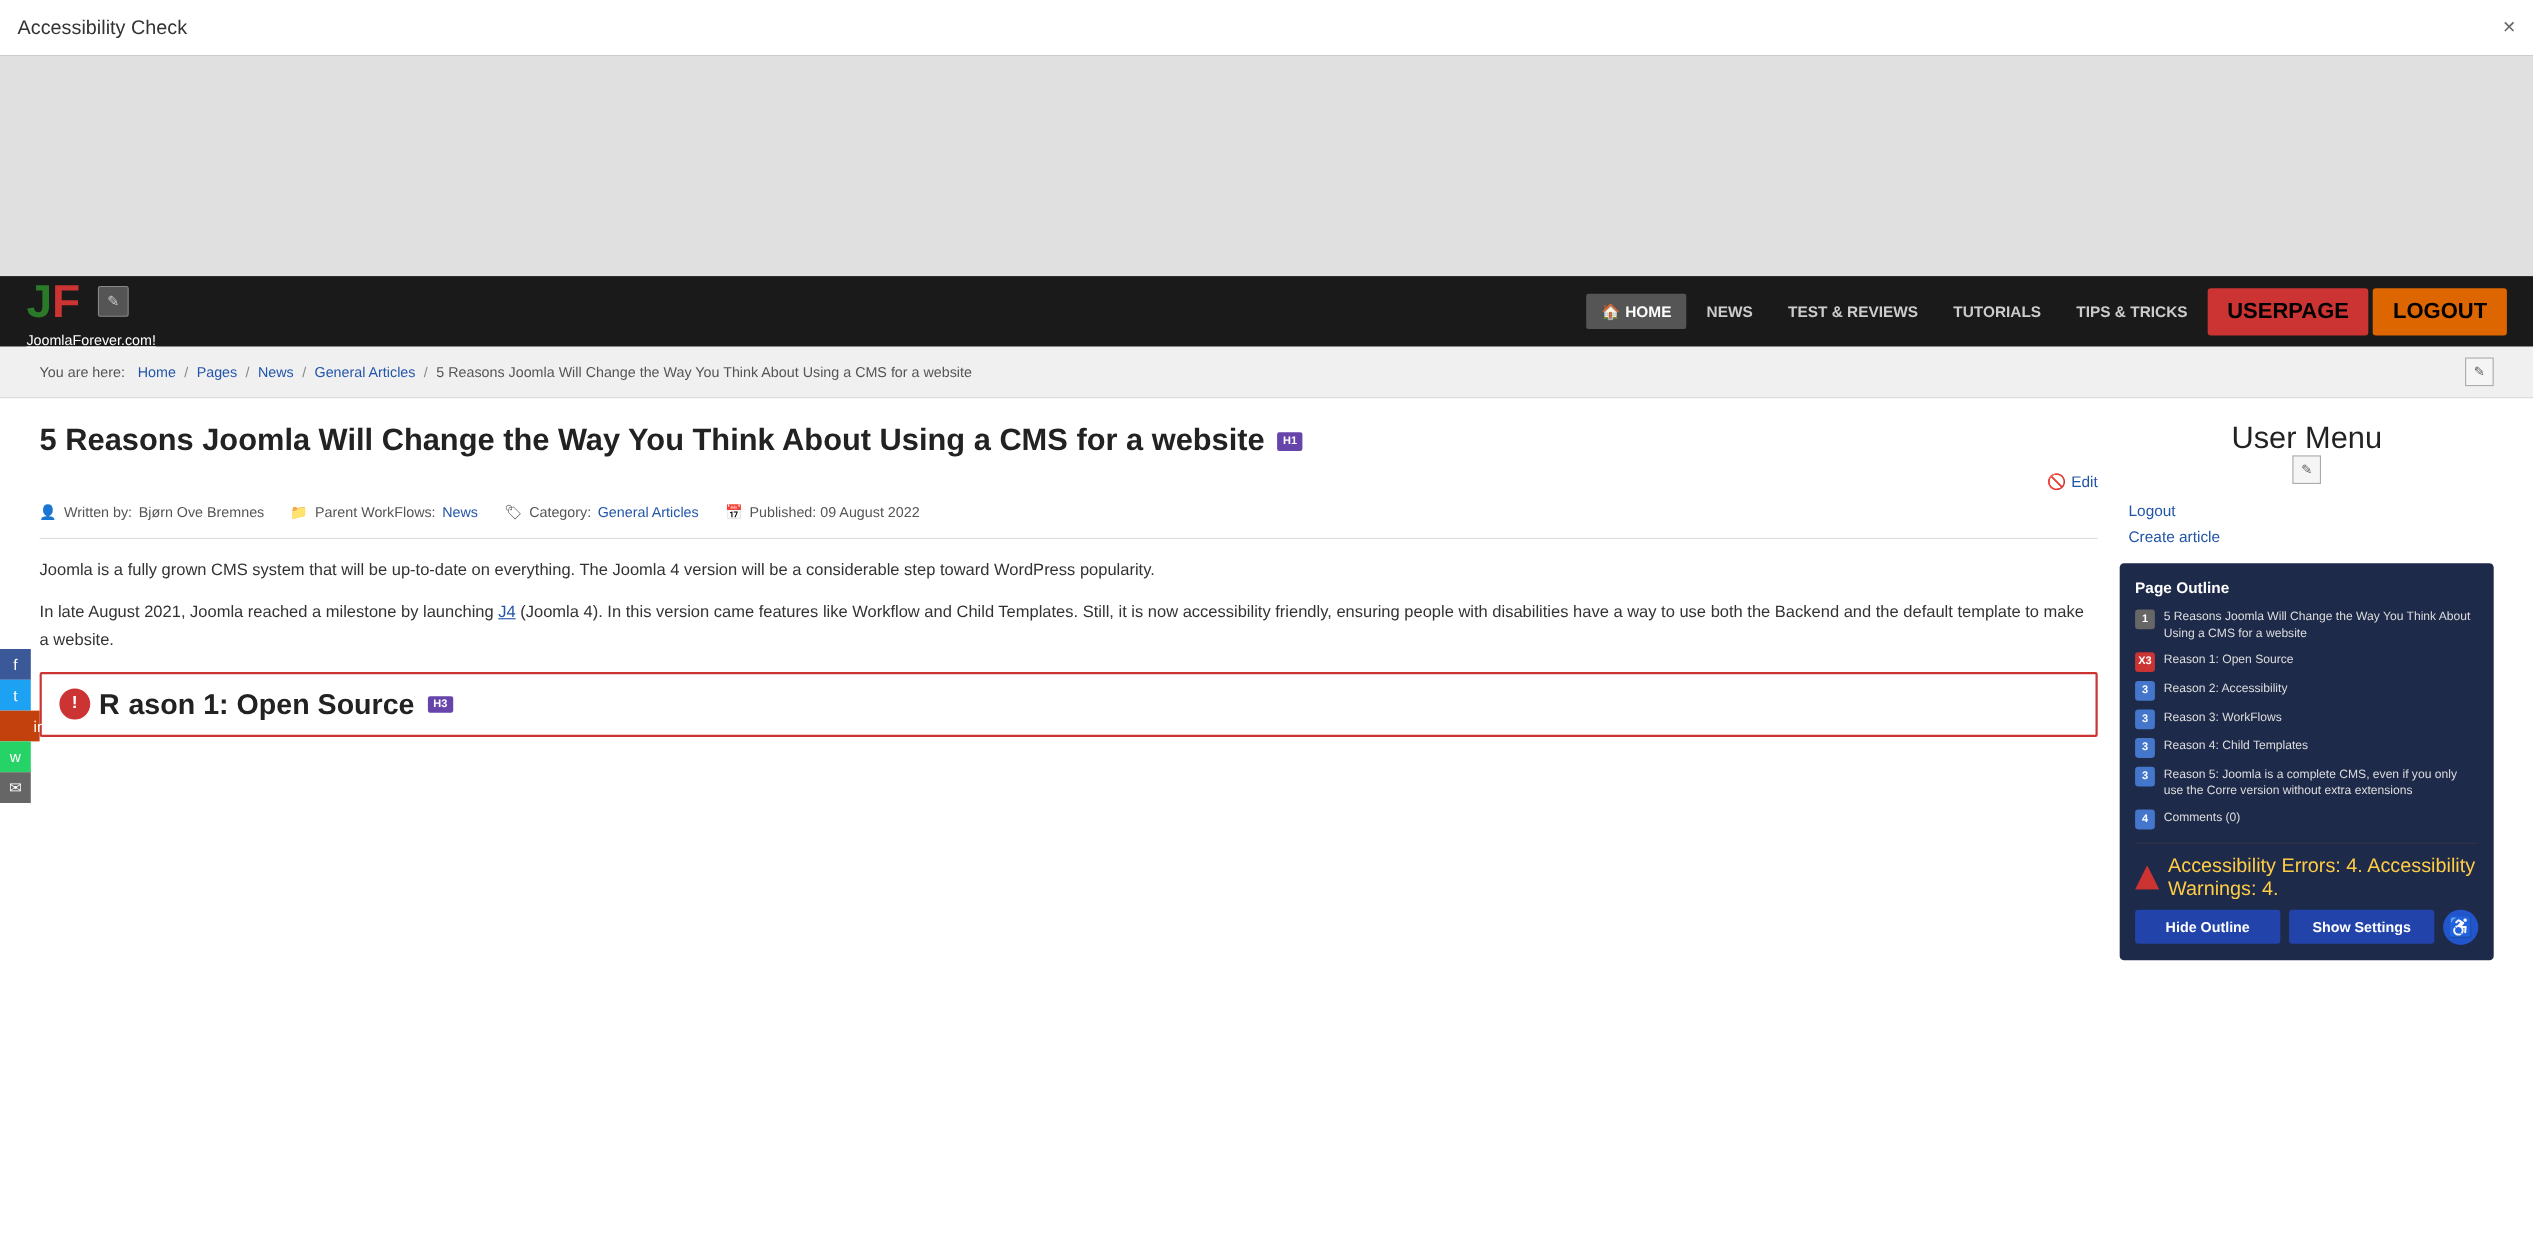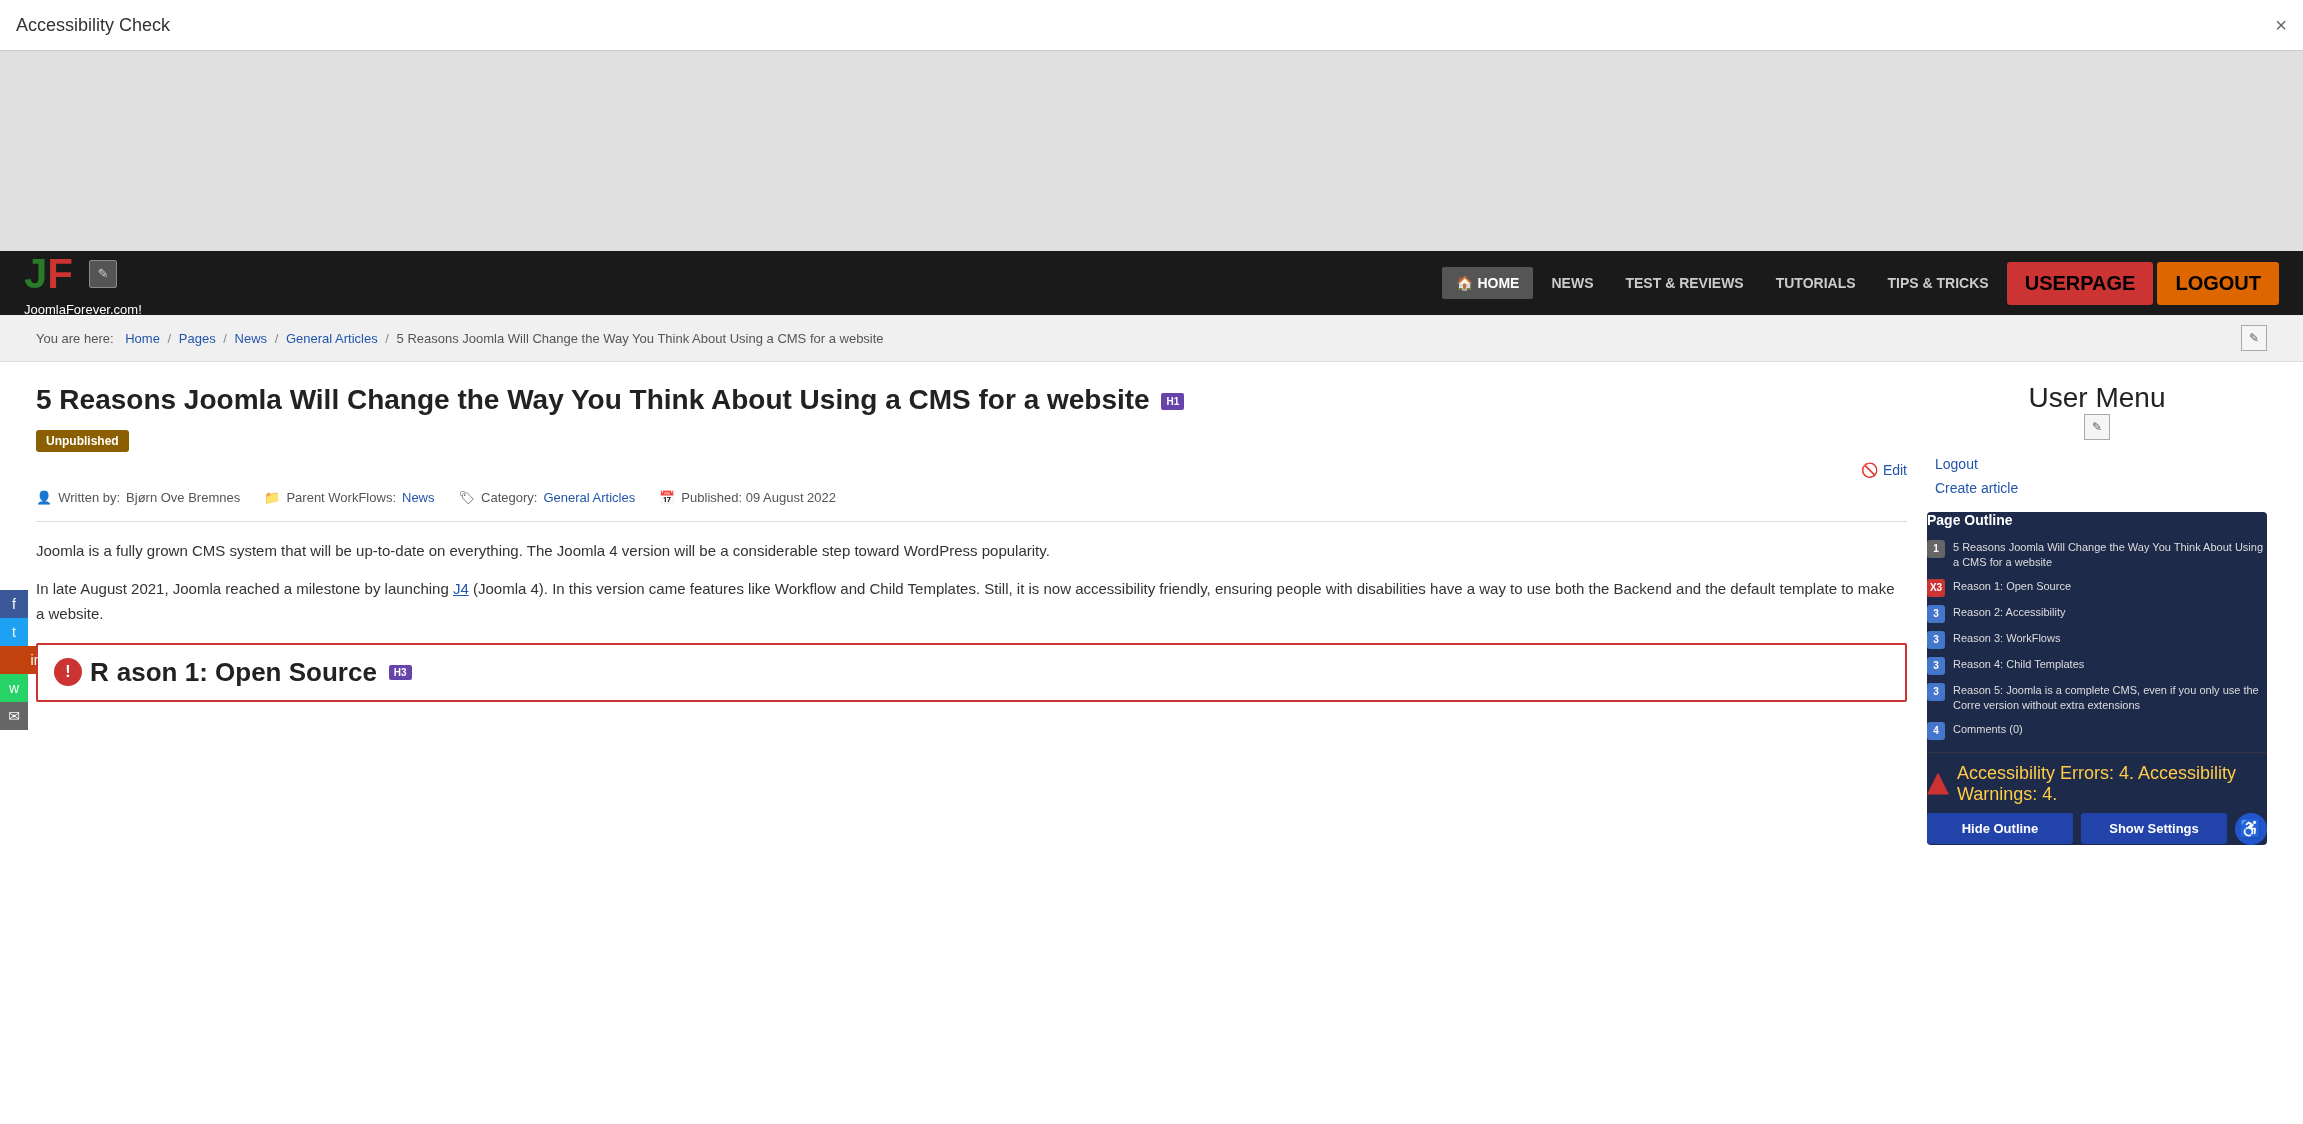--- a/index.html
+++ b/index.html
@@ -325,20 +325,21 @@
       font-size: 14px;
       margin-bottom: 8px;
       cursor: pointer;
     }
 
     
     .page-outline {
       background: #1e2a4a;
       color: #ccc;
       border-radius: 4px;
+      padding: 14px;
       font-size: 12px;
     }
     .page-outline-title {
       color: #fff;
       font-size: 14px;
       font-weight: bold;
       margin-bottom: 12px;
     }
     .outline-item {
       display: flex;
@@ -474,23 +475,20 @@
   </div>
 
   <div class="content-wrapper">
 
     <div class="article-main">
       <h1 class="article-title">
         <span>5 Reasons Joomla Will Change the Way You Think About Using a CMS for a website</span>
         <span class="h1-badge">H1</span>
       </h1>
 
-      <div>
-        <span class="unpublished-badge">Unpublished</span>
-      </div>
 
       <div class="article-edit-row">
         <a class="edit-link">
           <span>🚫</span>
           <span>Edit</span>
         </a>
       </div>
 
       <div class="article-meta">
         <div class="meta-item">

